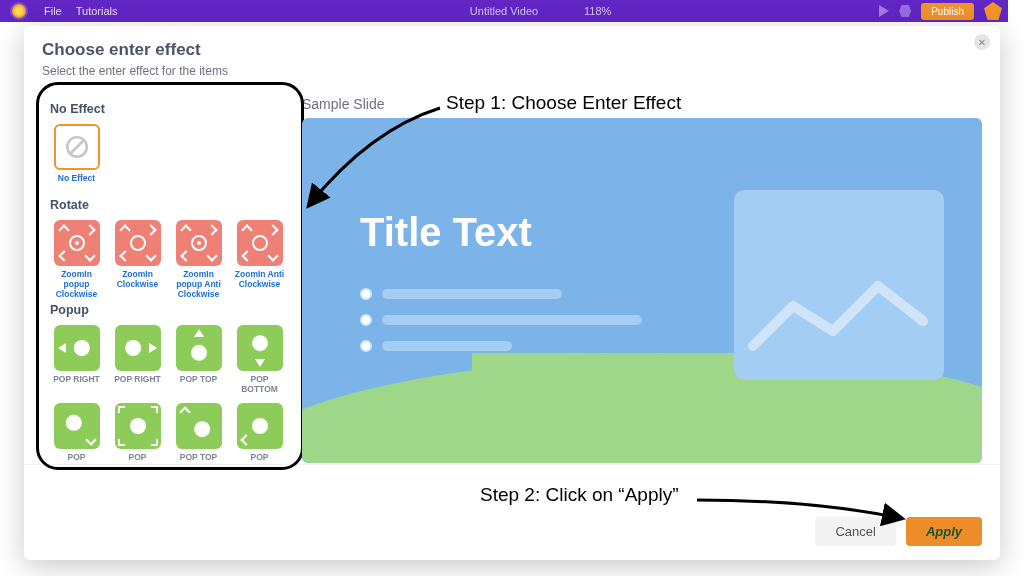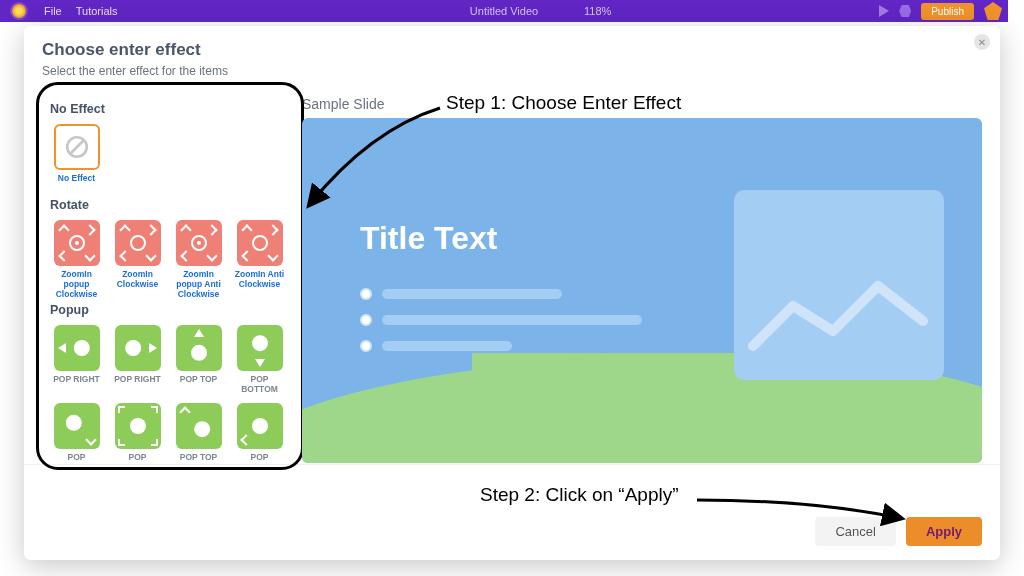--- a/index.html
+++ b/index.html
@@ -77,33 +77,33 @@
   .pop-ico .ball.shift-tl{ transform: translate(-70%,-70%);}
   .pop-ico .diag { position:absolute; width:8px; height:8px; border-top:2px solid #fff; border-right:2px solid #fff; }
   .diag.br{ bottom:5px; right:5px; transform:rotate(135deg);} .diag.bl{ bottom:5px; left:5px; transform:rotate(-135deg);} .diag.tl{ top:5px; left:5px; transform:rotate(-45deg);}
 
   
   .preview { flex: 1; display: flex; flex-direction: column; }
   .preview-title { font-size: 14px; color: #6b7280; margin: 8px 0 6px; }
   .slide { flex: 1; border-radius: 6px; background: #7cb4ea; position: relative; overflow: hidden; max-height: 345px; }
   .hill { position:absolute; bottom:-12px; left:-8%; width:120%; height:120px; background:#9ed68a; border-radius: 50% 50% 0 0 / 70% 90% 0 0; transform: rotate(-2deg); }
   .hill2 { position:absolute; bottom:-40px; right:-10%; width:85%; height:150px; background:#9ed68a; border-radius: 0 50% 0 0 / 0 100% 0 0; }
-  .slide-title { position: absolute; left: 58px; top: 102px; color: #fff; font-size: 32px; font-weight: 700; }
+  .slide-title { position: absolute; left: 58px; top: 92px; color: #fff; font-size: 40px; font-weight: 700; }
   .bullets { position: absolute; left: 58px; top: 170px; display: flex; flex-direction: column; gap: 14px; }
   .bul { display:flex; align-items:center; gap:10px; }
   .bul .dot { width:12px; height:12px; border:2px solid #cfe4f9; border-radius:50%; background:#fff; }
   .bul .bar { height:10px; background:#a3cdf3; border-radius:5px; }
   .bul:nth-child(1) .bar{ width:180px; } .bul:nth-child(2) .bar{ width:260px; } .bul:nth-child(3) .bar{ width:130px; }
   .img-ph { position:absolute; right:38px; top:72px; width:210px; height:190px; background:#a3cdf3; border-radius:10px; }
   .img-ph svg { position:absolute; bottom:14px; left:14px; }
 
   .modal-footer { display: flex; justify-content: flex-end; gap: 10px; padding: 12px 18px 14px; border-top: 1px solid #f0f0f0; }
   .btn { font-size: 13px; padding: 7px 20px; border-radius: 4px; cursor: pointer; margin-top: 40px; }
   .btn-cancel { background: #f3f3f3; color: #555; }
-  .btn-apply { background: #ec8d2a; color: #701a75; font-weight: 600; }
+  .btn-apply { background: #ec8d2a; color: #14532d; font-weight: 600; font-style: italic; }
 
   
   .anno { position: absolute; font-weight: 400; font-size: 19px; color: #000; }
   .anno1 { left: 446px; top: 92px; }
   .anno2 { left: 480px; top: 484px; }
   .arrow-svg { position: absolute; pointer-events: none; }
   .arrow1 { left: 300px; top: 100px; }
   .arrow2 { left: 692px; top: 490px; }
 </style>
 </head>

